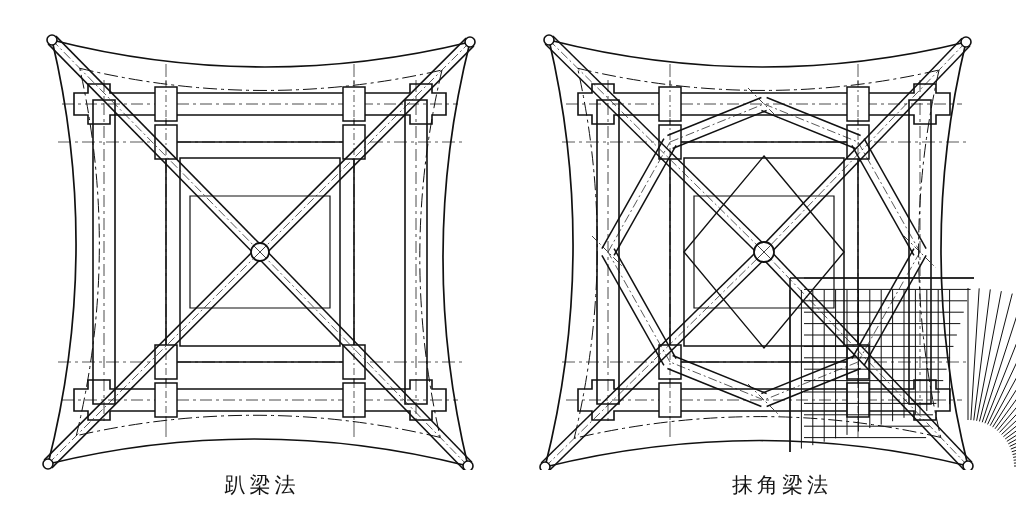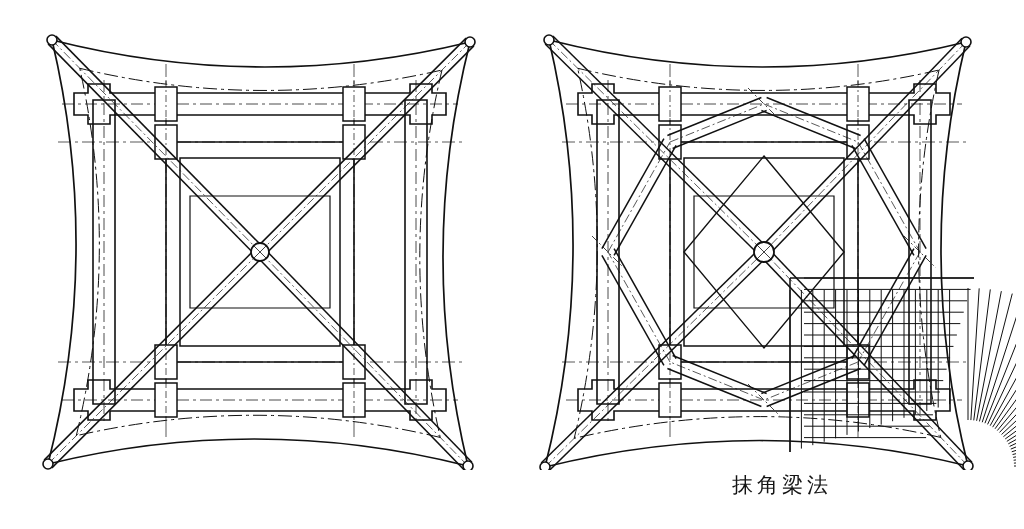--- a/index.html
+++ b/index.html
@@ -198,20 +198,21 @@
             <line x1="48" y1="464" x2="260" y2="252" stroke="#111111" stroke-width="0.7" stroke-linecap="butt" stroke-dasharray="9 3 2 3"></line>
           </g>
           <circle cx="48" cy="464" r="5" stroke="#111111" stroke-width="1.6" fill="#fff"></circle>
         </g>
         <g>
           <circle cx="260" cy="252" r="9" stroke="#111111" stroke-width="1.8" fill="#fff"></circle>
           <line x1="253.52" y1="245.52" x2="266.48" y2="258.48" stroke="#111111" stroke-width="0.8" stroke-linecap="butt"></line>
           <line x1="253.52" y1="258.48" x2="266.48" y2="245.52" stroke="#111111" stroke-width="0.8" stroke-linecap="butt"></line>
         </g>
       </svg>
+    <div class="caption" id="caption-left">趴梁法</div>
   </div>
 
   <div class="panel" id="panel-right">
     <svg class="panel-svg" id="svg-right" viewBox="0 0 512 470" xmlns="http://www.w3.org/2000/svg">
         <g>
           <path d="M 45 40 Q 255.10113618335131 92.97534379801986 462 42" stroke="#111111" stroke-width="1.7" fill="none" stroke-linejoin="miter" stroke-linecap="butt"></path>
           <path d="M 462 42 Q 411.0025235368354 253.48770959149593 464 466" stroke="#111111" stroke-width="1.7" fill="none" stroke-linejoin="miter" stroke-linecap="butt"></path>
           <path d="M 464 466 Q 254.31707142378835 414.53175727965345 41 467" stroke="#111111" stroke-width="1.7" fill="none" stroke-linejoin="miter" stroke-linecap="butt"></path>
           <path d="M 41 467 Q 94.99875771616186 253.14056158260718 45 40" stroke="#111111" stroke-width="1.7" fill="none" stroke-linejoin="miter" stroke-linecap="butt"></path>
         </g>

